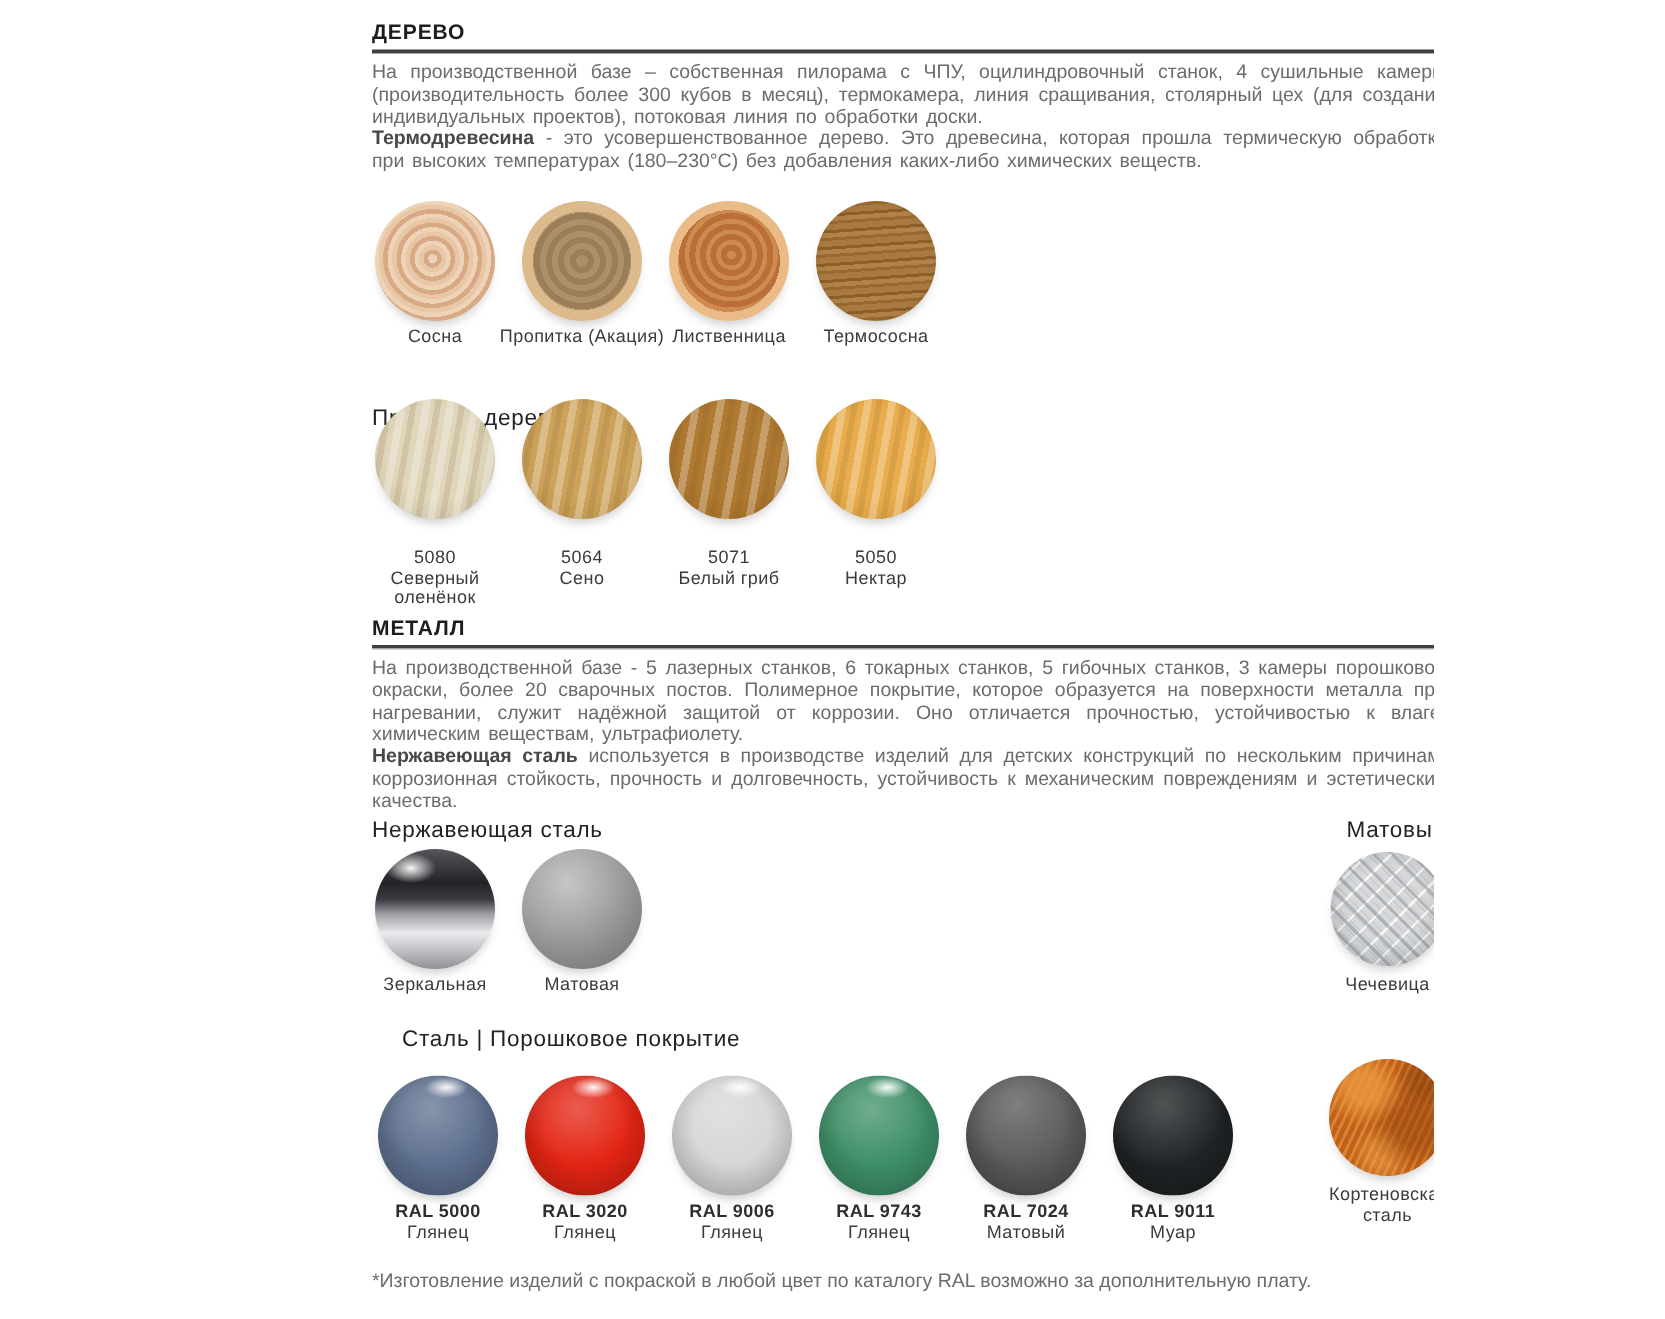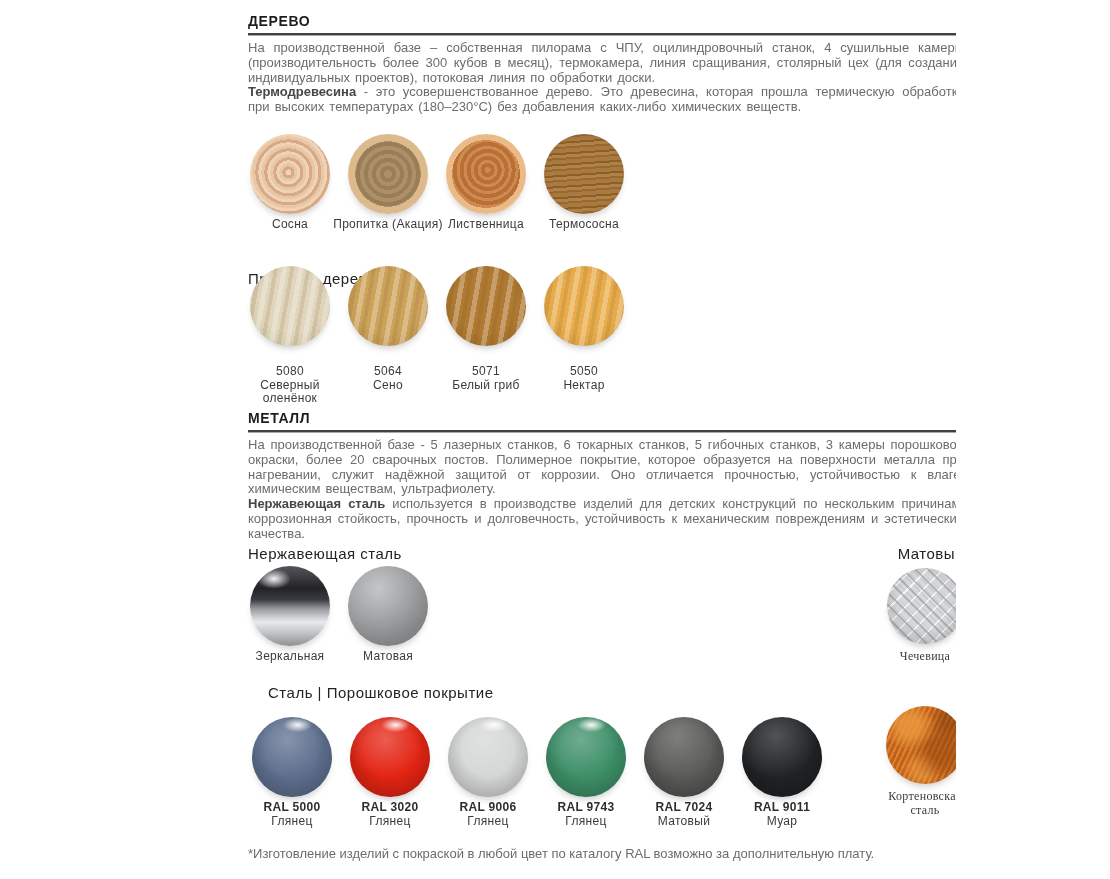--- a/index.html
+++ b/index.html
@@ -98,21 +98,21 @@
       radial-gradient(circle at 30% 25%, rgba(233,152,62,.85) 0 12%, rgba(0,0,0,0) 32%),
       radial-gradient(circle at 72% 58%, rgba(150,70,15,.55) 0 18%, rgba(0,0,0,0) 42%),
       radial-gradient(circle at 45% 82%, rgba(238,162,72,.5) 0 10%, rgba(0,0,0,0) 26%),
       radial-gradient(circle at 82% 18%, rgba(120,55,10,.5) 0 8%, rgba(0,0,0,0) 24%),
       repeating-linear-gradient(115deg, rgba(255,190,95,.28) 0 2px, rgba(140,62,12,.22) 2px 5px);
   }
 
   
   .solo { position:absolute; text-align:center; }
   .solo .circle { margin:0 auto; }
-  .solo .solo-label { margin-top:6px; font-size:12px; color:#3b3b3d; letter-spacing:.3px; line-height:13.5px;font-family:Liberation Serif, serif; }
+  .solo .solo-label { margin-top:6px; font-size:12px; color:#3b3b3d; letter-spacing:.3px; line-height:13.5px; }
 
   .footnote { position:absolute; left:248px; width:716px; font-size:13px; color:#6b6c6e; }
 </style>
 </head>
 <body>
 
 <div class="page">
 
   <div class="sec-header" style="top:13px;">
     <div class="sec-title">ДЕРЕВО</div>

